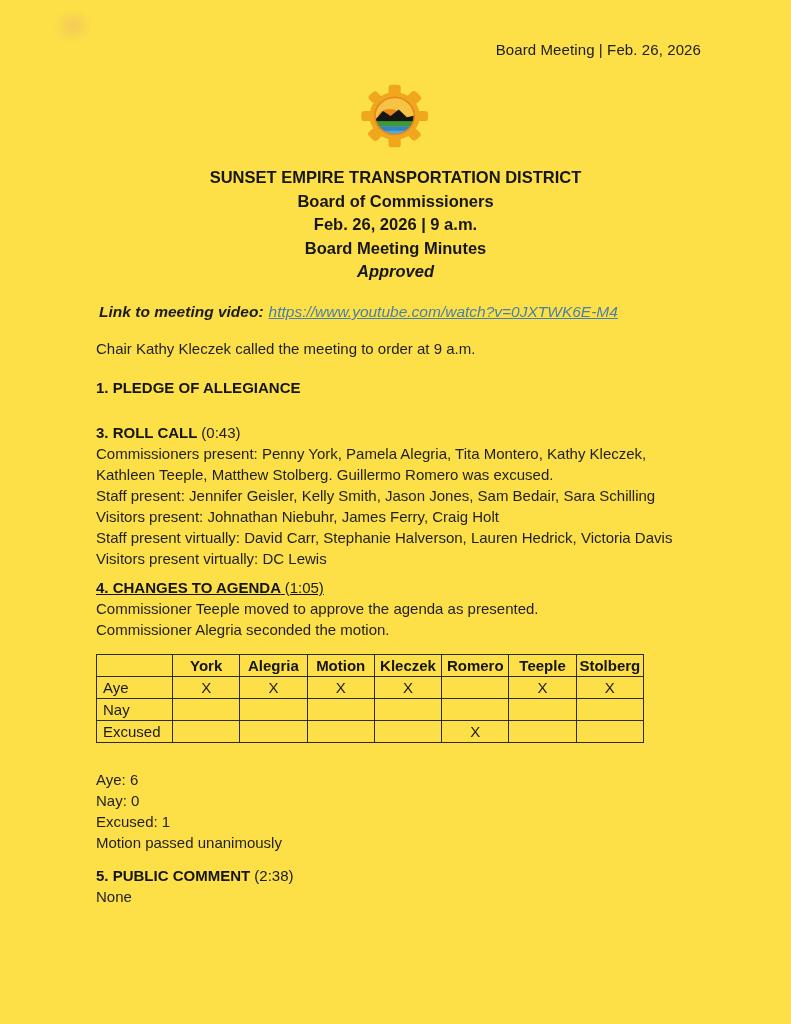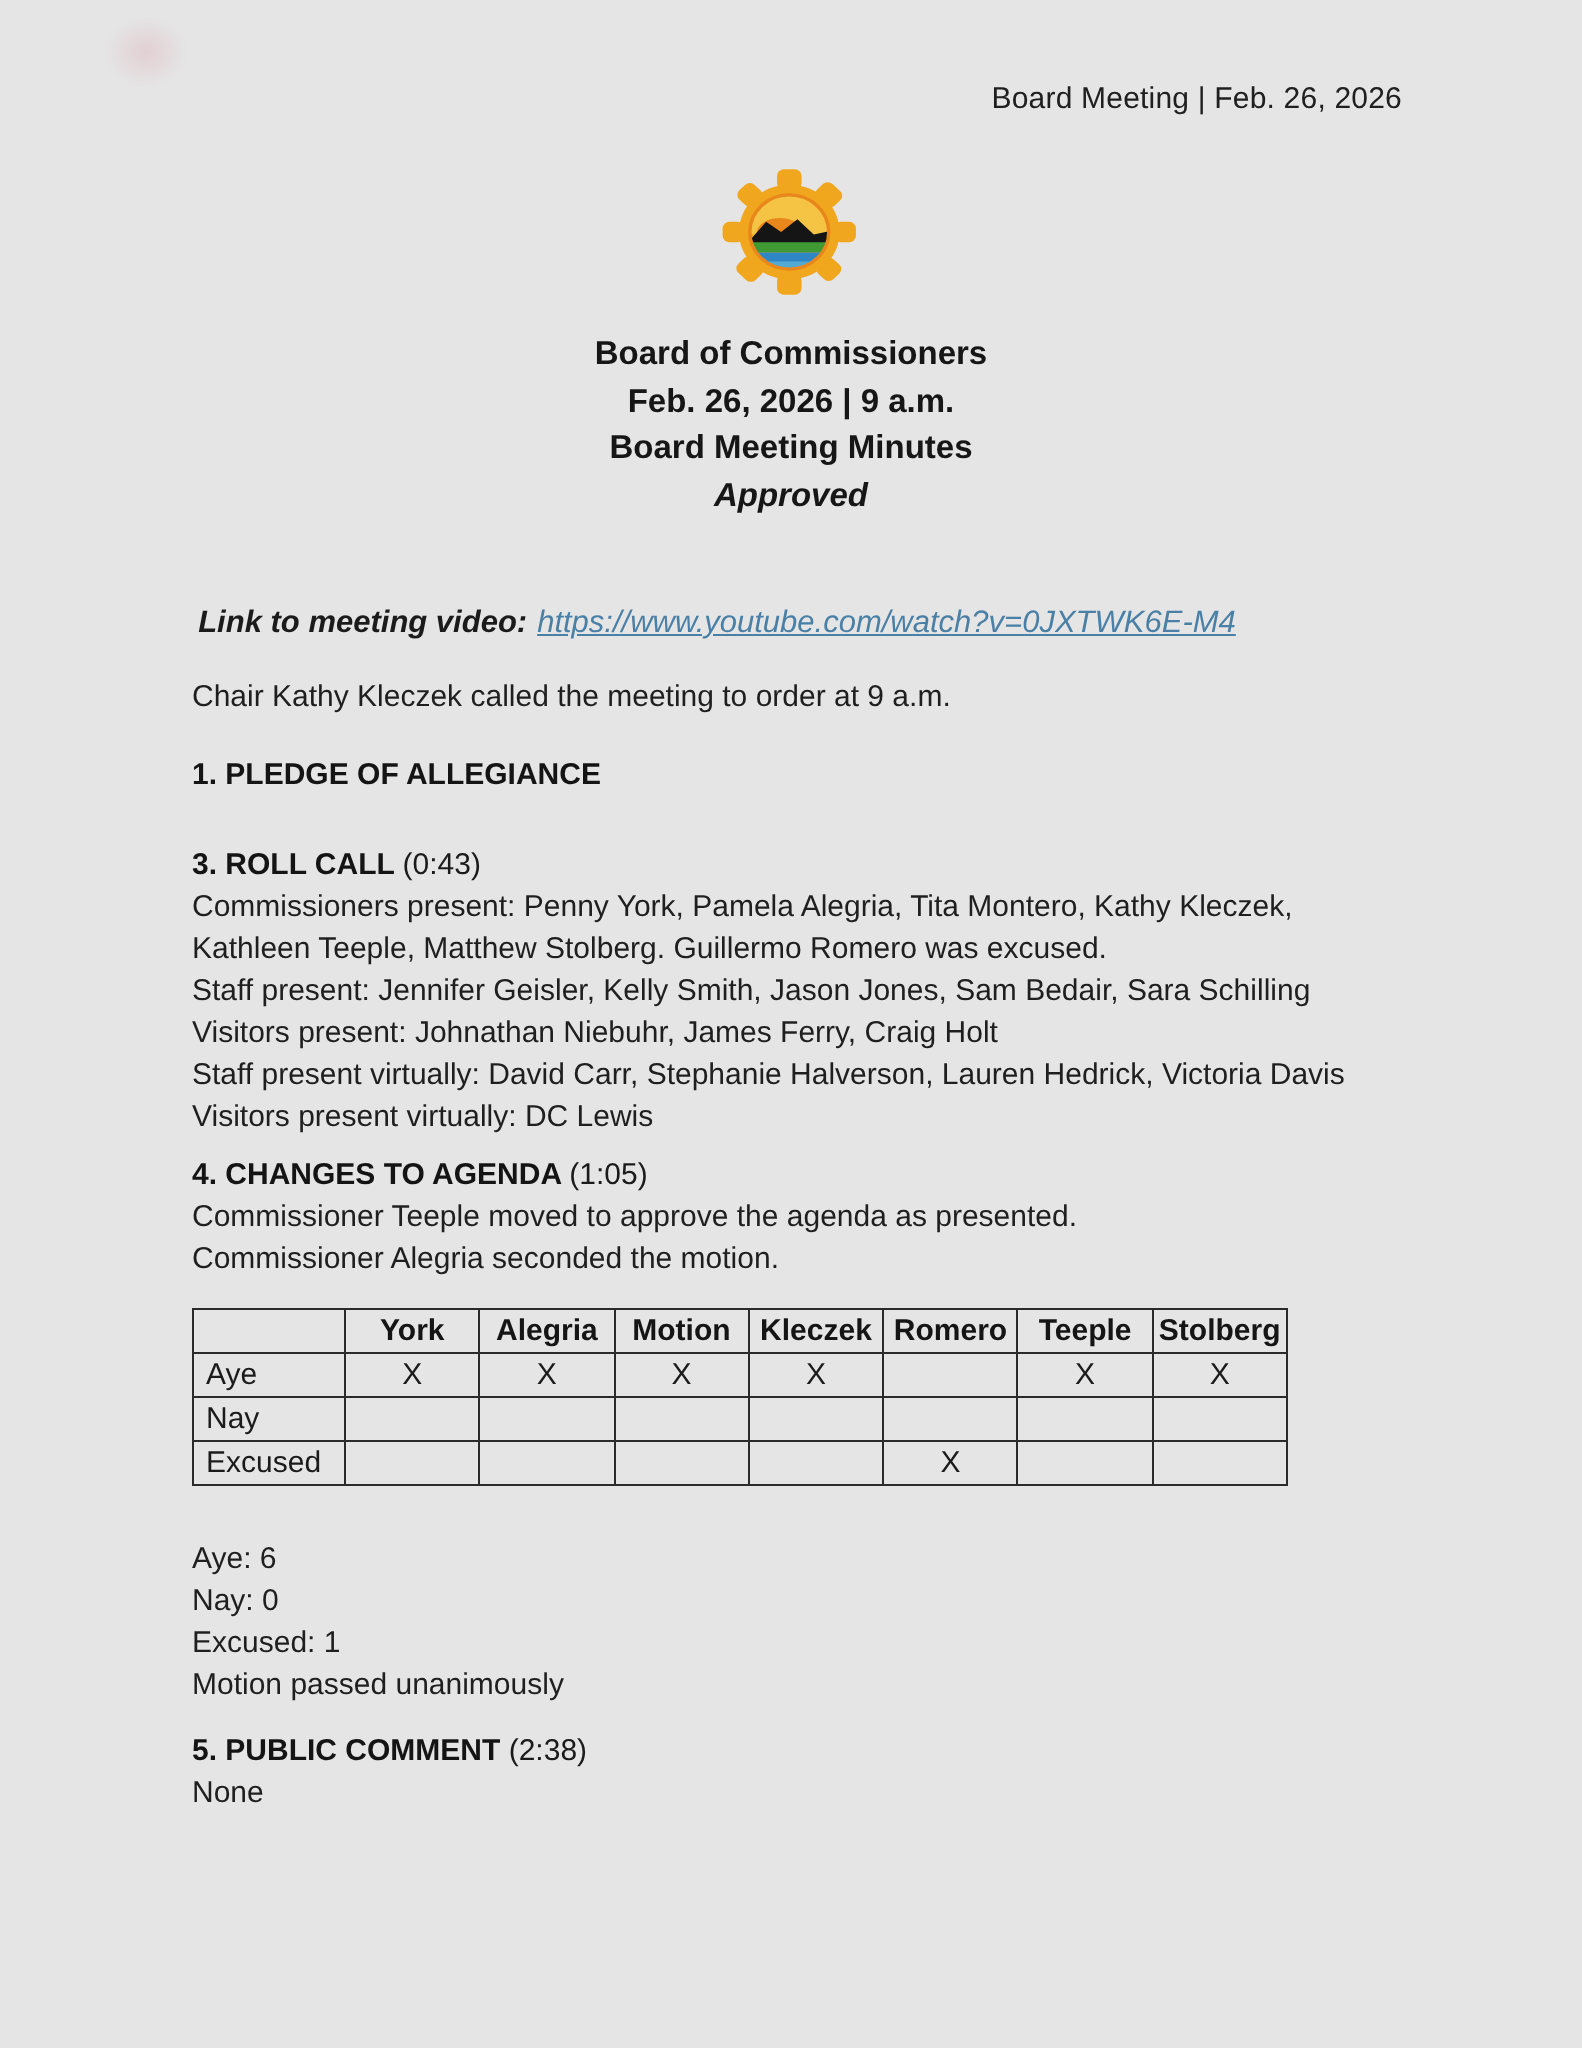--- a/index.html
+++ b/index.html
@@ -1,21 +1,21 @@
 <!DOCTYPE html>
 <html><head>
 <meta charset="utf-8">
 <style>
   * { box-sizing: border-box; }
   html, body { margin: 0; padding: 0; background: #ffffff; }
   .page {
     position: relative;
     width: 791px;
     height: 1024px;
-    background: #e5e5e5;
+    background: #fde047;
     font-family: "Liberation Sans", sans-serif;
     color: #1b1b1b;
     overflow: hidden;
   }
   .scan-smudge {
     position: absolute;
     top: 8px; left: 52px;
     width: 42px; height: 36px;
     background: radial-gradient(ellipse at center, rgba(214,130,150,0.22), rgba(214,130,150,0) 70%);
     pointer-events: none;
@@ -71,21 +71,21 @@
     left: 96px;
     width: 606px;
     font-size: 15px;
     line-height: 21px;
   }
   .sec-heading { font-weight: 700; color: #141414; }
   .sec-heading .timestamp { font-weight: 400; color: #1b1b1b; }
   .mt-18 { margin-top: 18px; }
   .mt-17 { margin-top: 24px; }
   .mt-12 { margin-top: 12px; }
-  .mt-8  { margin-top: 8px; }
+  .mt-8  { margin-top: 8px; text-decoration: underline; }
   .body-line { color: #1f1f1f; }
   table.vote-table {
     margin-top: 14px;
     width: 548px;
     border-collapse: collapse;
     table-layout: fixed;
   }
   table.vote-table th, table.vote-table td {
     border: 1px solid #2b2b2b;
     height: 20px;
@@ -136,20 +136,21 @@
         <polygon points="19,59 33,42 44,50 56,40 68,52 81,49 81,61 19,61" fill="#151515"></polygon>
         <rect x="19" y="58" width="62" height="8" fill="#3f9a33"></rect>
         <rect x="19" y="66" width="62" height="9" fill="#2f86c5"></rect>
         <rect x="19" y="73" width="62" height="10" fill="#53aad2"></rect>
       </g>
       <circle cx="50" cy="50" r="29" fill="none" stroke="#e8881c" stroke-width="2.5"></circle>
     </svg>
   </div>
 
   <div class="title-block">
+    <div>SUNSET EMPIRE TRANSPORTATION DISTRICT</div>
     <div>Board of Commissioners</div>
     <div>Feb. 26, 2026 | 9 a.m.</div>
     <div>Board Meeting Minutes</div>
     <div class="status">Approved</div>
   </div>
 
   <div class="link-line">
     <span class="link-label">Link to meeting video:</span><a class="video-url" href="#">https://www.youtube.com/watch?v=0JXTWK6E-M4</a>
   </div>
 

